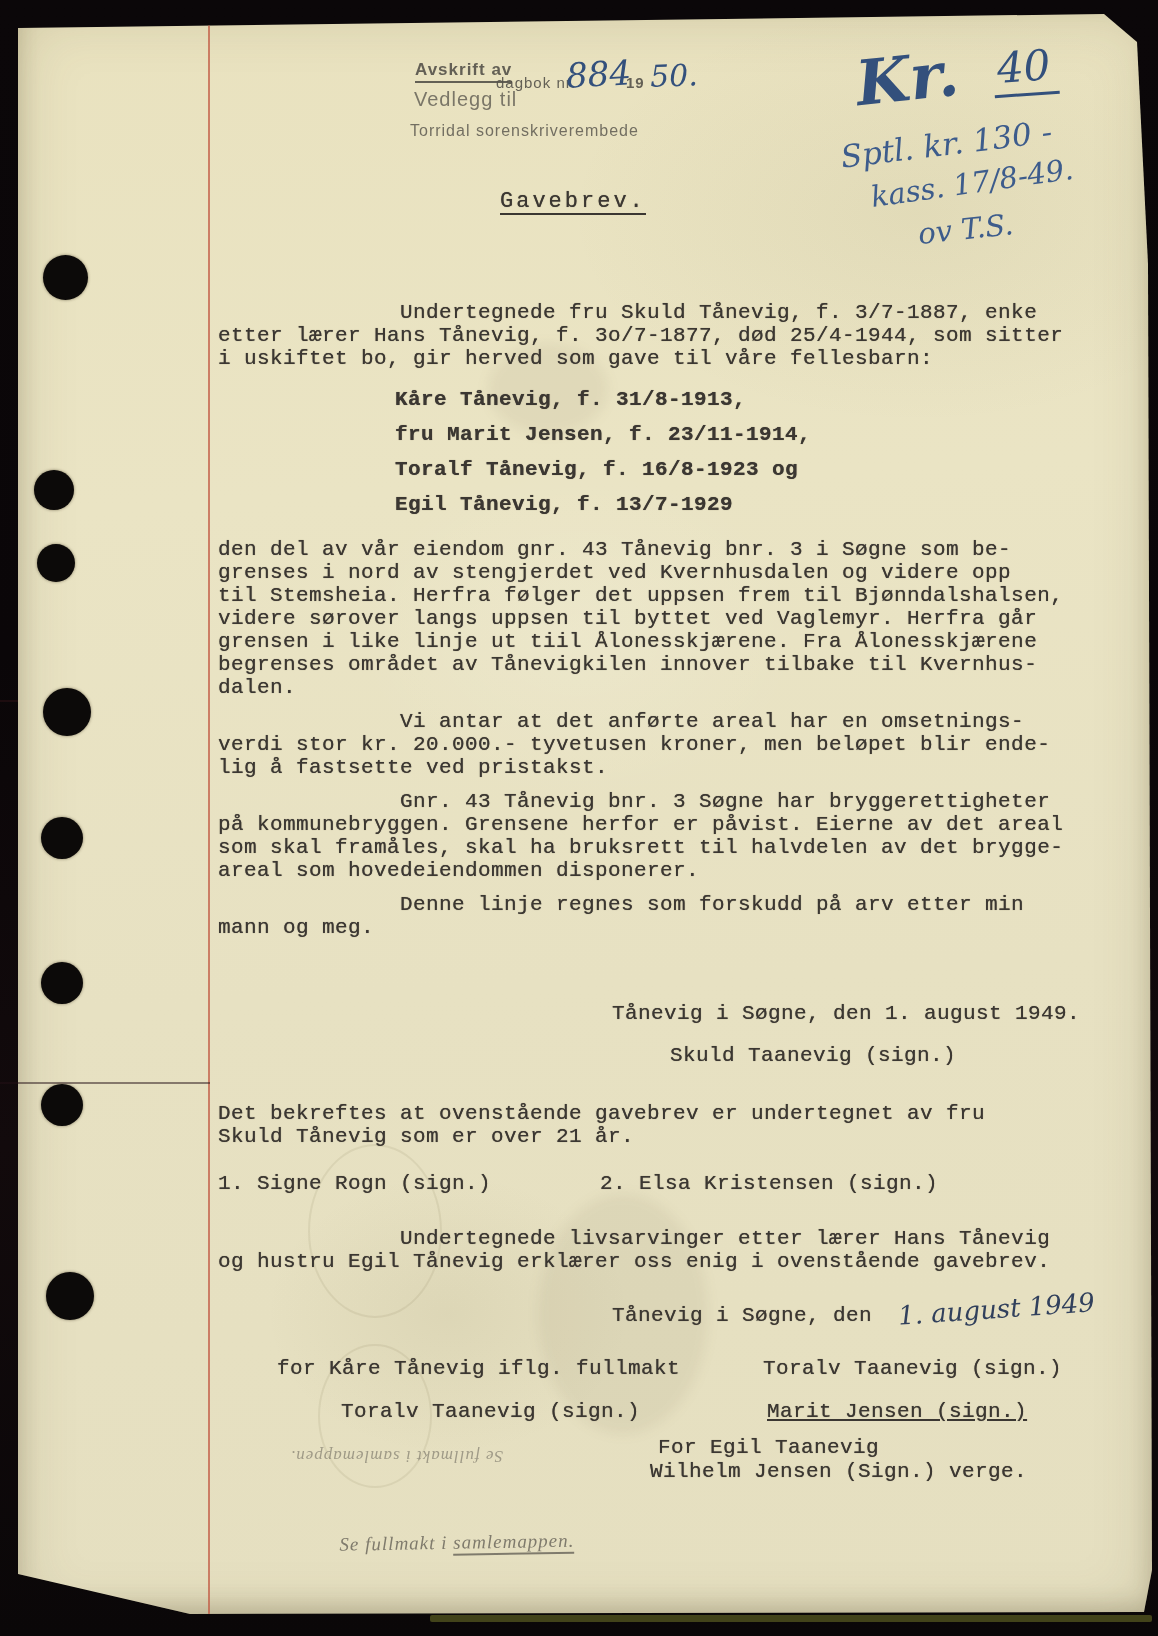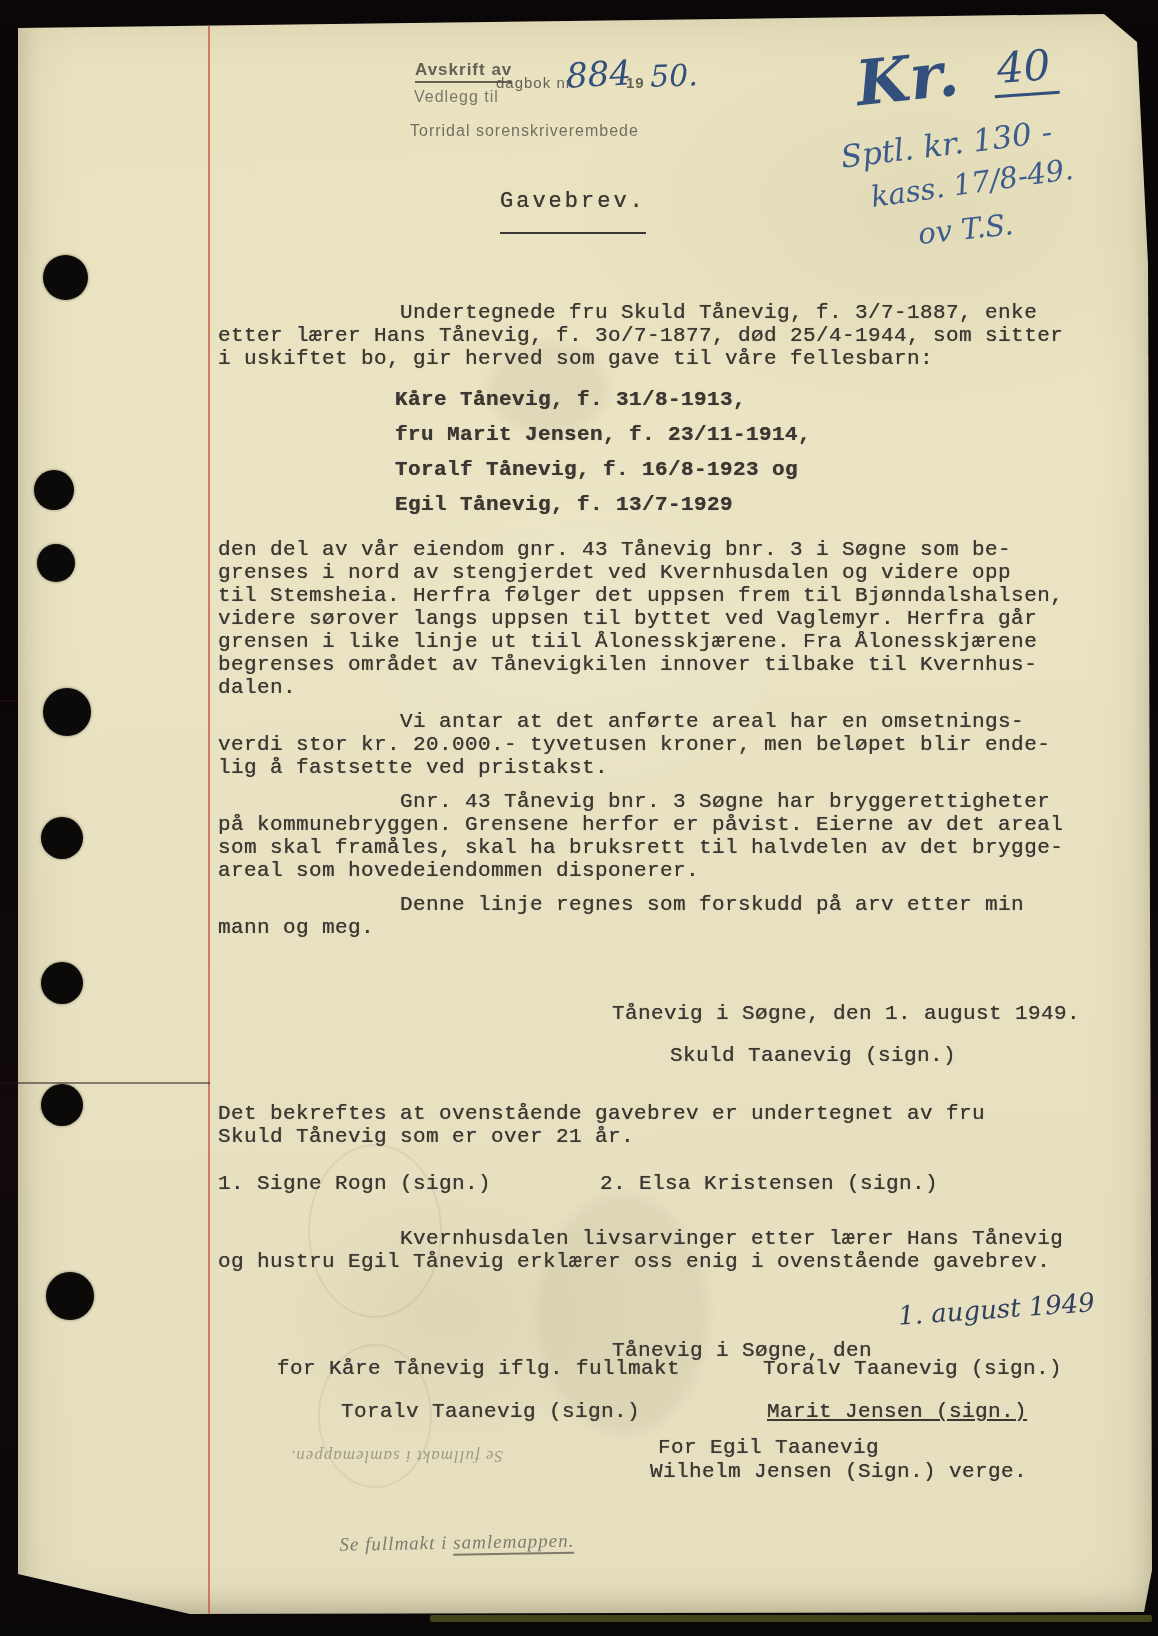--- a/index.html
+++ b/index.html
@@ -21,21 +21,21 @@
   .edge-strip{position:absolute;left:430px;top:1615px;width:722px;height:7px;background:#4c4d1d;opacity:.85;border-radius:2px;}
 
   .redline{position:absolute;left:190px;top:0;width:2px;height:1606px;background:rgba(193,92,70,.75);}
 
   .hole{position:absolute;background:#0c0a09;border-radius:50%;box-shadow:0 0 3px rgba(60,50,30,.6);}
 
   
   .tw{position:absolute;color:#3b3732;font-size:21px;letter-spacing:.4px;line-height:23px;
       white-space:pre;text-shadow:0 0 .7px rgba(55,48,40,.85);}
   .tw-list{line-height:35px;font-weight:bold;}
-  .title-tw{font-size:22px;letter-spacing:3px;border-bottom:2px solid #3b3732;padding-bottom:19px;}
+  .title-tw{font-size:22px;letter-spacing:3px;border-bottom:2px solid #3b3732;padding-bottom:0;}
 
   
   .stamp{position:absolute;font-family:"Liberation Sans",sans-serif;color:#55524a;letter-spacing:1px;opacity:.9;white-space:pre;}
   .stamp-underline{border-bottom:2px solid #55524a;padding-bottom:1px;}
   .stamp-note{position:absolute;font-family:"Liberation Serif","DejaVu Serif",serif;font-style:italic;color:#666258;opacity:.8;white-space:pre;font-size:19px;letter-spacing:1px;}
   .mirrored{transform:rotate(180deg);opacity:.55;filter:blur(.4px);}
 
   
   .hw{position:absolute;font-family:"DejaVu Serif","Liberation Serif",serif;font-style:italic;color:#3d5c8c;white-space:pre;}
   .hw-dark{color:#33507c;}
@@ -58,21 +58,21 @@
     <div class="stain-ring" style="left:290px;top:1130px;width:130px;height:170px;"></div>
     <div class="stain-ring" style="left:300px;top:1330px;width:110px;height:140px;"></div>
     <div class="blot" style="left:520px;top:1180px;width:170px;height:240px;"></div>
     <div class="blot" style="left:470px;top:330px;width:120px;height:90px;"></div>
 
     <div class="stamp stamp-underline" style="left:397px;top:46px;font-size:17px;font-weight:bold;">Avskrift av</div>
     <div class="stamp" style="left:478px;top:60px;font-size:15px;">dagbok nr.</div>
     <div class="hw hw-dark" style="left:548px;top:40px;font-size:34px;transform:rotate(-3deg);">884</div>
     <div class="stamp" style="left:608px;top:60px;font-size:15px;font-weight:bold;">19</div>
     <div class="hw hw-dark" style="left:632px;top:44px;font-size:30px;transform:rotate(-2deg);">50.</div>
-    <div class="stamp" style="left:396px;top:74px;font-size:16px;opacity:.75;">Vedlegg til</div>
+    <div class="stamp" style="left:396px;top:74px;font-size:20px;opacity:.75;">Vedlegg til</div>
     <div class="stamp" style="left:392px;top:108px;font-size:16px;opacity:.8;">Torridal sorenskriverembede</div>
 
     <div class="hw hw-dark" style="left:838px;top:28px;font-size:62px;transform:rotate(-6deg);font-weight:bold;">Kr.</div>
     <div class="hw hw-dark" style="left:975px;top:28px;font-size:42px;border-bottom:3px solid #33507c;padding:0 8px 2px 4px;transform:rotate(-4deg);">40</div>
     <div class="hw" style="left:822px;top:112px;font-size:31px;transform:rotate(-7deg);">Sptl. kr. 130 -</div>
     <div class="hw" style="left:852px;top:152px;font-size:29px;transform:rotate(-8deg);">kass. 17/8-49.</div>
     <div class="hw" style="left:900px;top:198px;font-size:29px;transform:rotate(-6deg);">ov T.S.</div>
 
     <div class="tw title-tw" style="left:482px;top:176px;">Gavebrev.</div>
 
@@ -90,23 +90,23 @@
 
     <div class="tw" style="left:594px;top:988px;">Tånevig i Søgne, den 1. august 1949.</div>
 
     <div class="tw" style="left:652px;top:1030px;">Skuld Taanevig (sign.)</div>
 
     <div class="tw" style="left:200px;top:1088px;"><div>Det bekreftes at ovenstående gavebrev er undertegnet av fru</div><div>Skuld Tånevig som er over 21 år.</div></div>
 
     <div class="tw" style="left:200px;top:1158px;">1. Signe Rogn (sign.)</div>
     <div class="tw" style="left:582px;top:1158px;">2. Elsa Kristensen (sign.)</div>
 
-    <div class="tw" style="left:200px;top:1213px;"><div>              Kvernhusdalen livsarvinger etter lærer Hans Tånevig</div><div>og hustru Egil Tånevig erklærer oss enig i ovenstående gavebrev.</div></div>
+    <div class="tw" style="left:200px;top:1213px;"><div>              Undertegnede livsarvinger etter lærer Hans Tånevig</div><div>og hustru Egil Tånevig erklærer oss enig i ovenstående gavebrev.</div></div>
 
-    <div class="tw" style="left:594px;top:1290px;margin-top:35px;">Tånevig i Søgne, den</div>
+    <div class="tw" style="left:594px;top:1290px;">Tånevig i Søgne, den</div>
     <div class="hw hw-ink" style="left:880px;top:1280px;font-size:26px;transform:rotate(-4deg);">1. august 1949</div>
 
     <div class="tw" style="left:259px;top:1343px;">for Kåre Tånevig iflg. fullmakt</div>
     <div class="tw" style="left:745px;top:1343px;">Toralv Taanevig (sign.)</div>
 
     <div class="tw" style="left:323px;top:1386px;">Toralv Taanevig (sign.)</div>
     <div class="tw" style="left:749px;top:1386px;text-decoration:underline;">Marit Jensen (sign.)</div>
 
     <div class="tw" style="left:640px;top:1422px;">For Egil Taanevig</div>
     <div class="tw" style="left:632px;top:1446px;">Wilhelm Jensen (Sign.) verge.</div>

